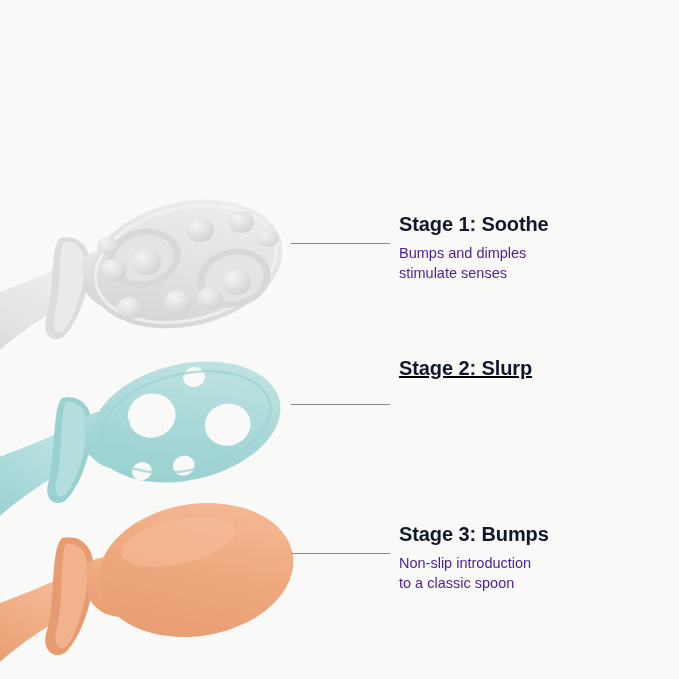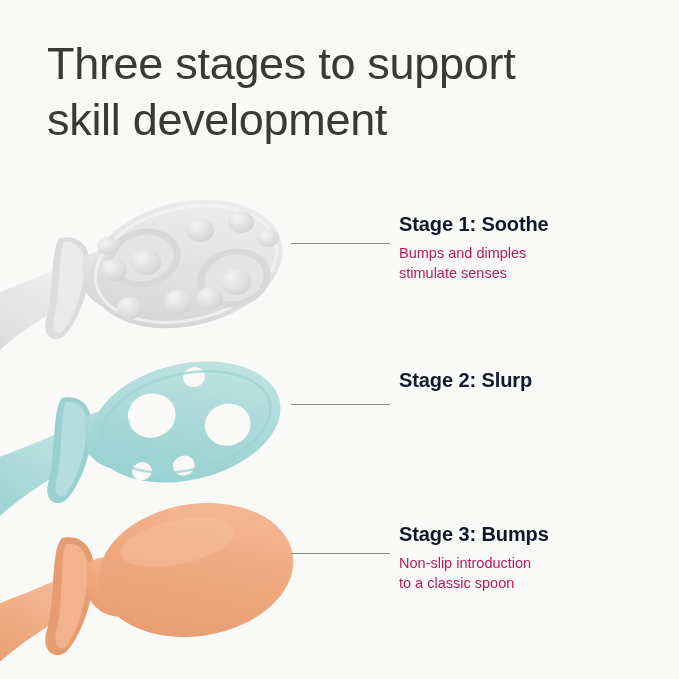--- a/index.html
+++ b/index.html
@@ -30,35 +30,35 @@
     white-space: pre-line;
   }
 
   
   .stage-block {
     position: absolute;
     left: 399px;
     width: 260px;
   }
   .stage-block.s1 { top: 212px; }
-  .stage-block.s2 { top: 368px; }
+  .stage-block.s2 { top: 356px; text-decoration: underline; }
   .stage-block.s3 { top: 522px; }
 
   .stage-title {
     font-size: 20px;
     font-weight: 700;
     color: #0f172a;
     letter-spacing: -0.1px;
     margin: 0 0 7px 0;
     line-height: 24px;
   }
   .stage-desc {
     font-size: 14.5px;
     line-height: 20px;
-    color: #be185d;
+    color: #4c1d95;
     margin: 0;
     white-space: pre-line;
   }
 
   
   .leader {
     position: absolute;
     height: 1px;
     background: #8b8b85;
   }
@@ -69,22 +69,20 @@
   
   .spoon { position: absolute; }
 
   .spoon svg { display: block; overflow: visible; }
 </style>
 </head>
 <body>
 
 <div id="scene">
 
-  <div class="headline">Three stages to support
-skill development</div>
 
   <div class="spoon" style="left:-62px; top:186px;">
     <svg width="380" height="180" viewBox="0 0 380 180">
       <defs>
         <linearGradient id="g1handle" x1="0" y1="1" x2="1" y2="0">
           <stop offset="0%" stop-color="#cfcfcf"></stop>
           <stop offset="45%" stop-color="#e2e2e2"></stop>
           <stop offset="100%" stop-color="#f2f2f2"></stop>
         </linearGradient>
         <linearGradient id="g1head" x1="0.1" y1="1" x2="0.8" y2="0">

